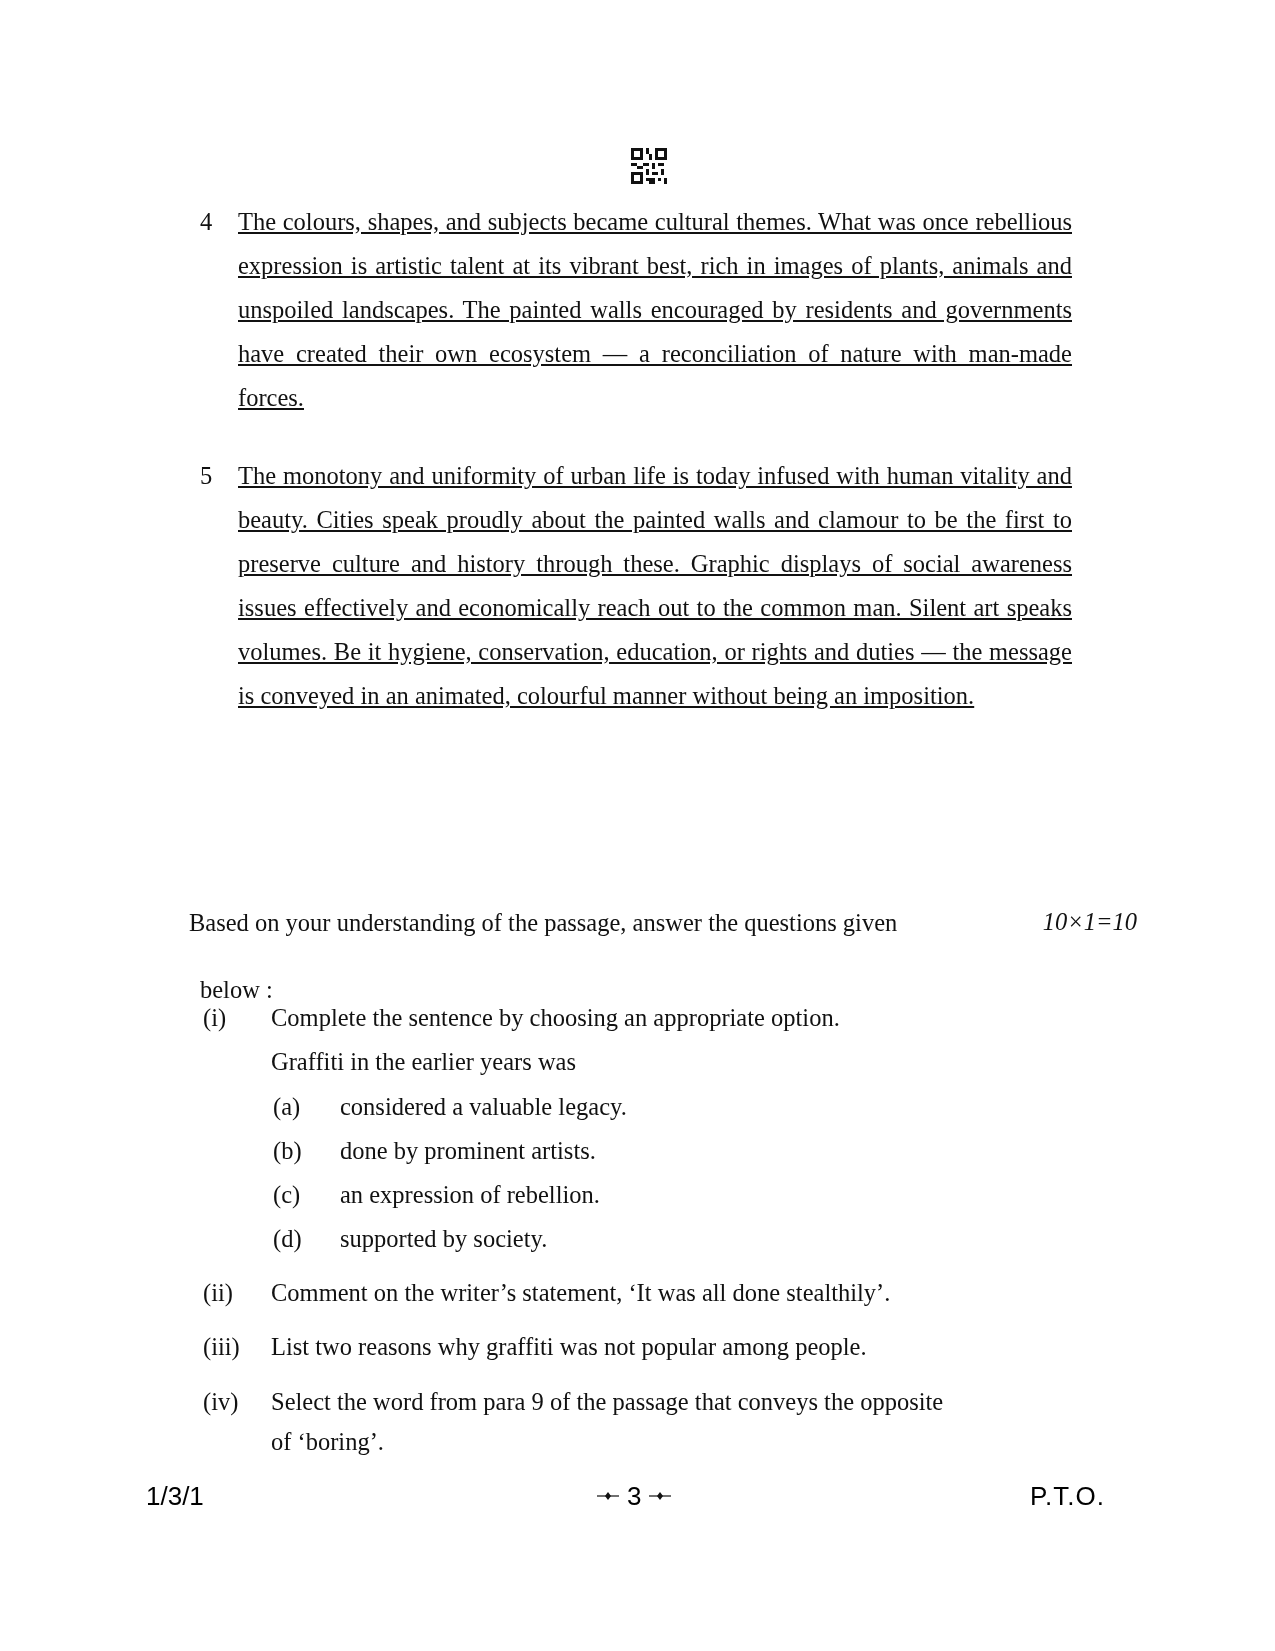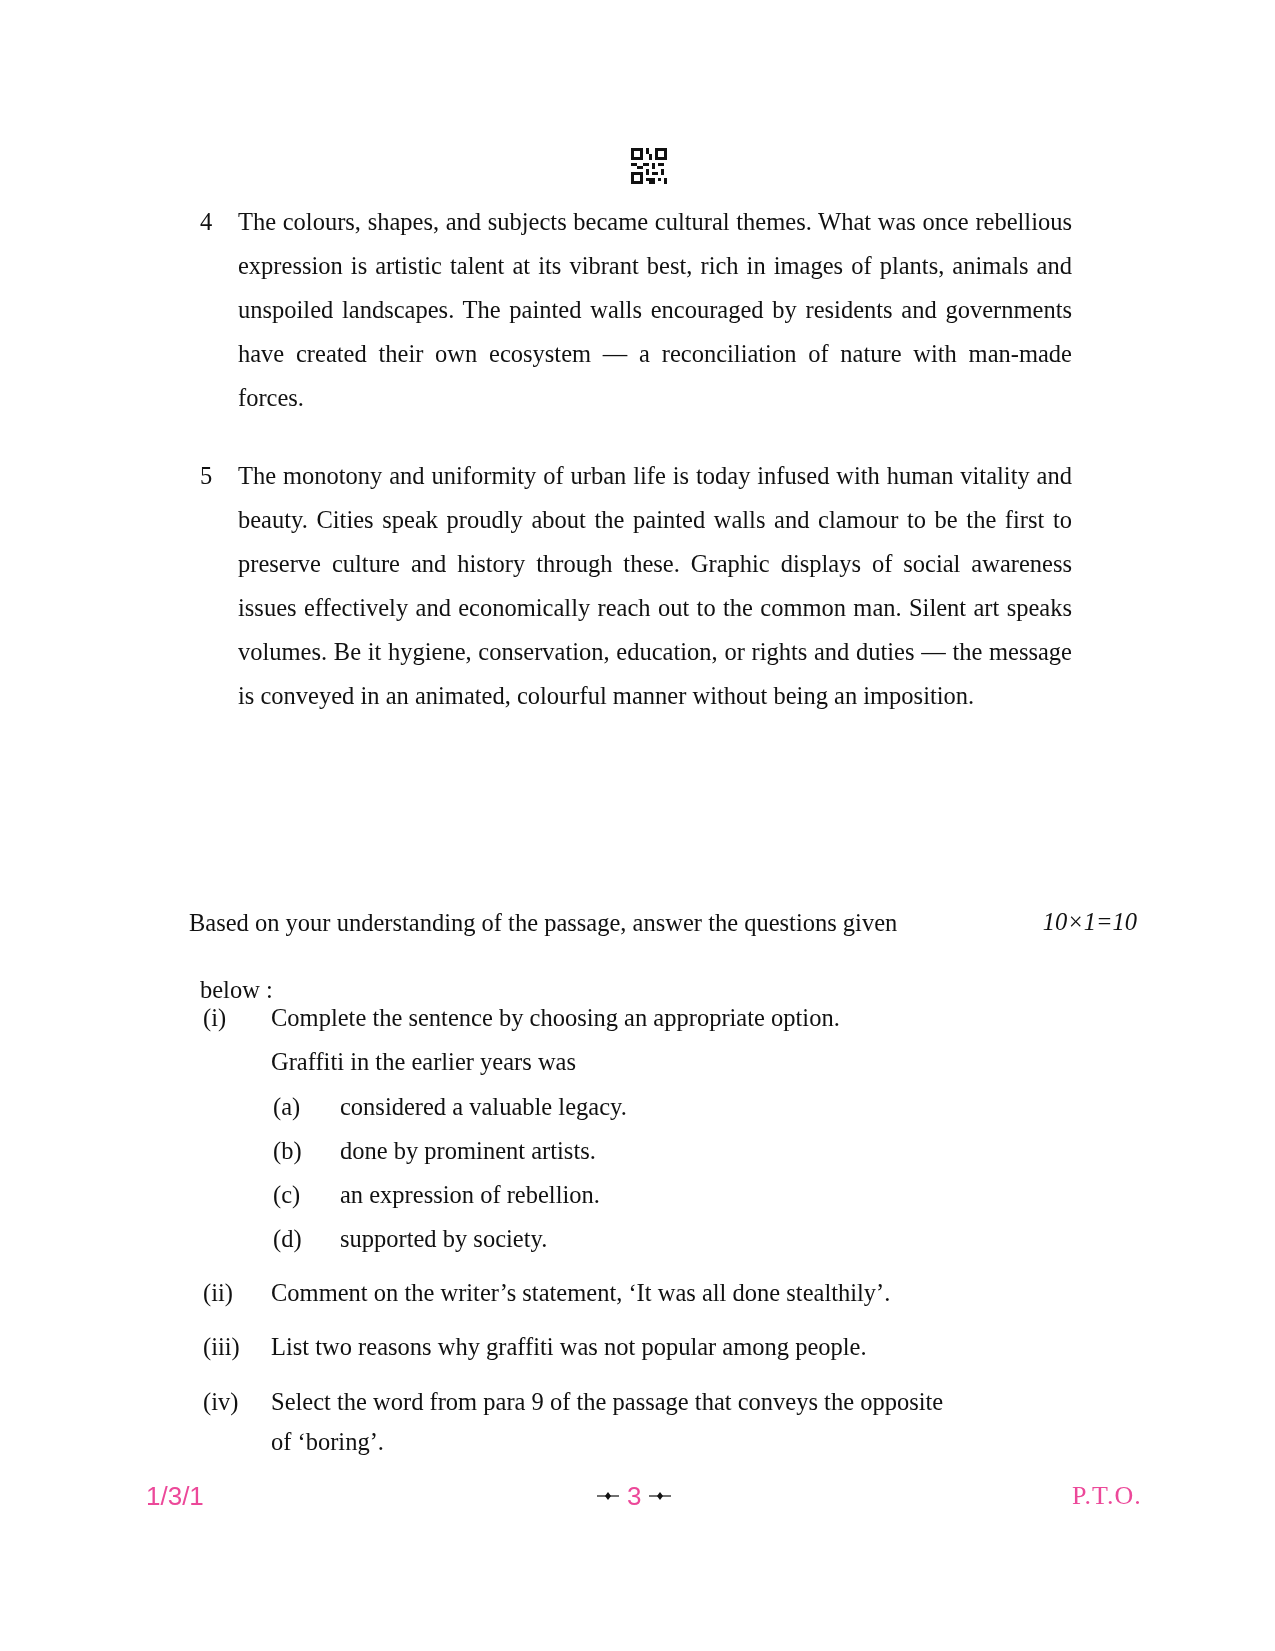--- a/index.html
+++ b/index.html
@@ -2,36 +2,36 @@
 <html><head>
 <meta charset="utf-8">
 <style>
   html, body { margin: 0; padding: 0; background: #ffffff; }
   body { width: 1275px; height: 1651px; position: relative; overflow: hidden;
          font-family: "DejaVu Serif", "Liberation Serif", serif; color: #111; }
   .qr { position: absolute; left: 631px; top: 148px; width: 36px; height: 36px; }
   .serif { font-family: "Liberation Serif", "DejaVu Serif", serif; font-size: 24.5px; }
   .para { position: absolute; left: 200px; width: 872px; }
   .para .num { position: absolute; left: 0; top: 0; line-height: 44px; }
-  .para .txt { margin-left: 38px; line-height: 44px; text-align: justify; text-align-last: left; }
+  .para .txt { margin-left: 38px; line-height: 44px; text-align: justify; text-align-last: left; text-decoration: underline; }
   .p4 { top: 200px; }
   .p5 { top: 454px; }
   .instr { position: absolute; left: 189px; width: 872px; top: 903px; line-height: 39px; text-align: justify; }
   .instr-line2 { position: absolute; left: 200px; top: 942px; line-height: 39px; margin-top: 28px; }
   .marks { position: absolute; right: 138px; top: 902px; line-height: 39px; font-style: italic; }
   .q { position: absolute; left: 203px; line-height: 44px; }
   .q .qlabel { position: absolute; left: 0; top: 0; width: 70px; }
   .q .qtext { position: absolute; left: 68px; top: 0; white-space: nowrap; }
   .opt { position: absolute; left: 273px; line-height: 44px; }
   .opt .olabel { position: absolute; left: 0; top: 0; }
   .opt .otext { position: absolute; left: 67px; top: 0; white-space: nowrap; }
-  .footer { position: absolute; top: 1478px; font-family: "Liberation Sans", "DejaVu Sans", sans-serif; font-size: 26px; line-height: 36px; color: #ec4899; }
+  .footer { position: absolute; top: 1478px; font-family: "Liberation Sans", "DejaVu Sans", sans-serif; font-size: 26px; line-height: 36px; color: #000000; }
   .f-left { left: 146px; }
   .f-center { left: 597px; display: flex; align-items: center; gap: 8px; }
-  .f-right { left: 1072px; letter-spacing: 1px; font-family: Liberation Serif, serif; }
+  .f-right { left: 1030px; letter-spacing: 1px; }
   .orn { display: inline-block; width: 22px; height: 10px; position: relative; }
 </style>
 </head>
 <body>
 
 <svg class="qr" viewBox="0 0 12 12" shape-rendering="crispEdges">
   <rect x="0" y="0" width="4" height="4" fill="#111"></rect>
     <rect x="1" y="1" width="2" height="2" fill="#fff"></rect>
   <rect x="0" y="8" width="4" height="4" fill="#111"></rect>
     <rect x="1" y="9" width="2" height="2" fill="#fff"></rect>

